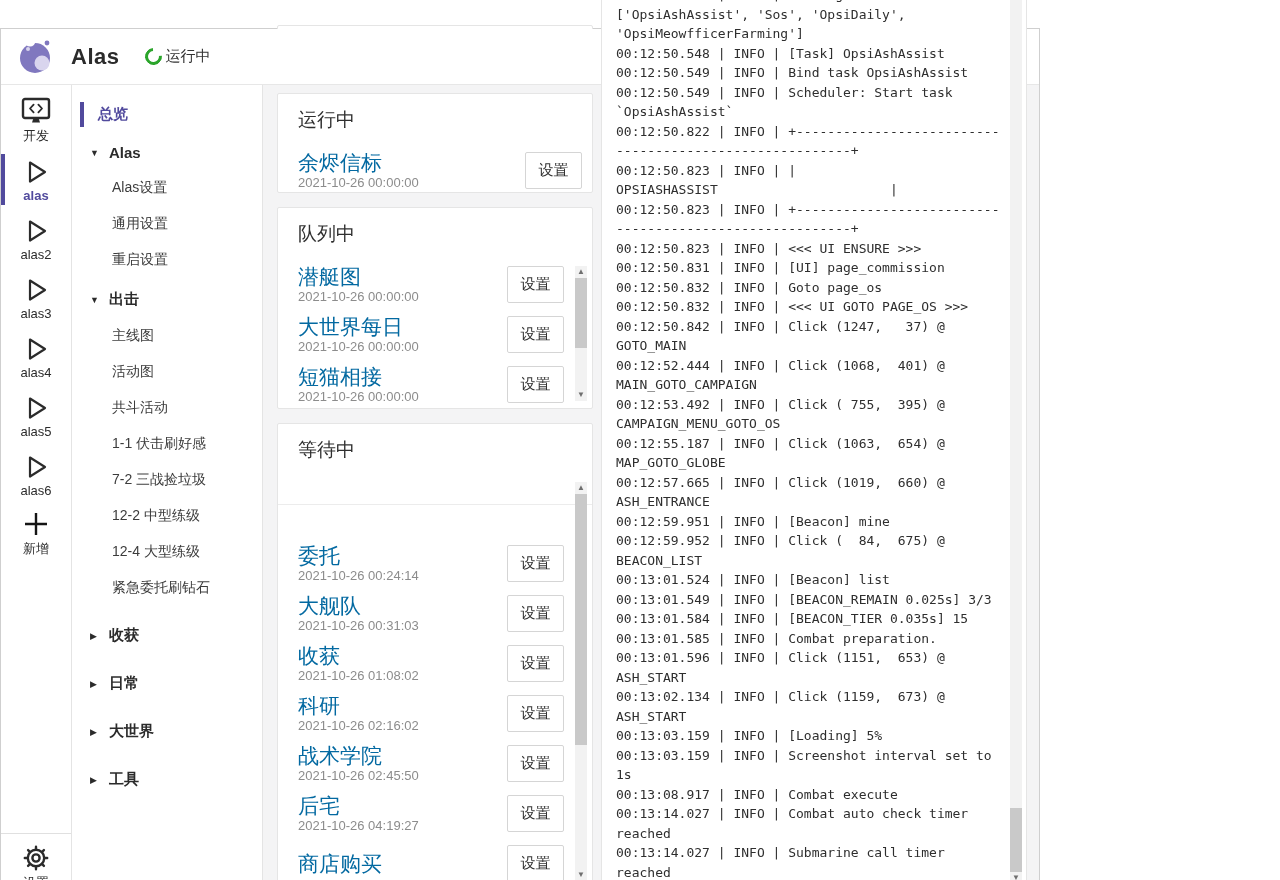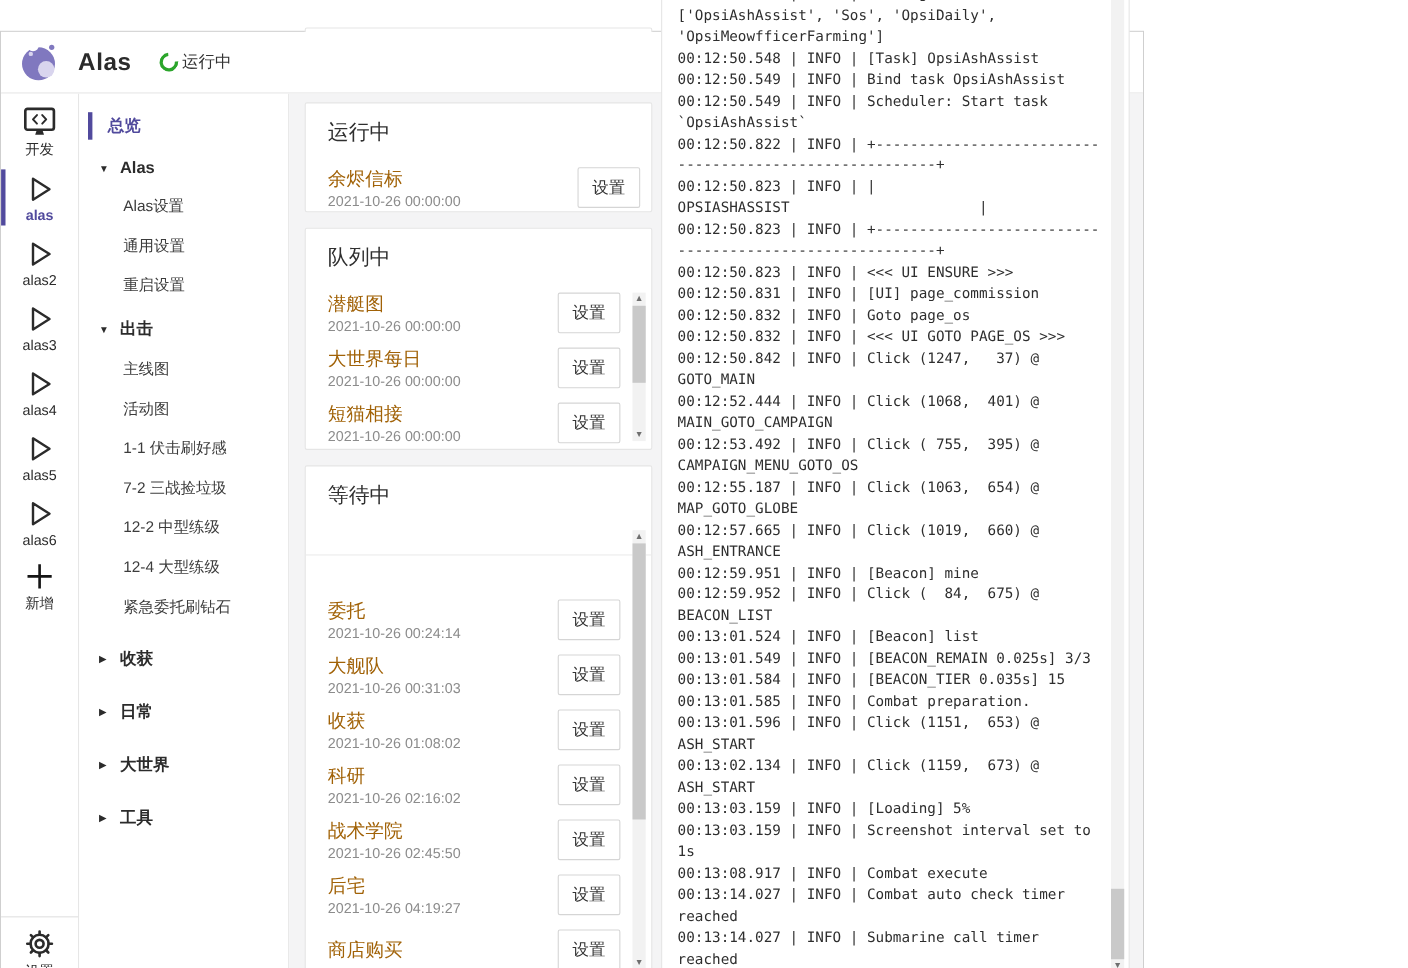--- a/index.html
+++ b/index.html
@@ -51,21 +51,21 @@
 
   .task-card { position:relative; overflow:hidden; display:flex; flex-direction:column; }
   .card-running { flex:0 0 100px; }
   .card-pending { flex:0 0 202px; }
   .card-waiting { flex:1; min-height:0;gap:31px; }
   .card-title { font-size:19px; color:#2f2f2f; padding:13px 20px 10px; }
   .card-divider { height:1px; background:#ececec; margin:0 0 2px; }
   .task-row { height:50px; display:flex; align-items:center; padding:0 10px 0 20px; }
   .with-scroll .task-row { padding-right:28px; }
   .task-info { flex:1; min-width:0; }
-  .task-name { font-size:17px; color:#a16207; line-height:21px; margin-top:2px; white-space:nowrap; }
+  .task-name { font-size:21px; color:#0369a1; line-height:21px; margin-top:2px; white-space:nowrap; }
   .task-time { font-size:13px; color:#8c8c8c; line-height:16px; margin-top:2px; white-space:nowrap; }
   .task-row .btn { flex:0 0 57px; width:57px; padding:0; }
 
   
   .vscroll { position:absolute; right:5px; top:58px; bottom:7px; width:12px; background:#f2f2f2; display:flex; flex-direction:column; }
   .sarrow { flex:0 0 12px; font-size:8px; line-height:12px; text-align:center; color:#6f6f6f; cursor:pointer; user-select:none; }
   .strack { flex:1; position:relative; }
   .sthumb { position:absolute; left:0; right:0; background:#c9c9c9; }
   .thumb-pending { top:0; height:63%; }
   .thumb-waiting { top:0; height:67%; }
@@ -215,20 +215,21 @@
           </div>
           <div class="nav-item">Alas设置</div>
           <div class="nav-item">通用设置</div>
           <div class="nav-item">重启设置</div>
           <div class="nav-group-header">
             <span class="nav-arrow">▼</span>
             <span>出击</span>
           </div>
           <div class="nav-item">主线图</div>
           <div class="nav-item">活动图</div>
+          <div class="nav-item">共斗活动</div>
           <div class="nav-item">1-1 伏击刷好感</div>
           <div class="nav-item">7-2 三战捡垃圾</div>
           <div class="nav-item">12-2 中型练级</div>
           <div class="nav-item">12-4 大型练级</div>
           <div class="nav-item">紧急委托刷钻石</div>
           <div class="nav-group-header collapsed">
             <span class="nav-arrow">▶</span>
             <span>收获</span>
           </div>
           <div class="nav-group-header collapsed">

